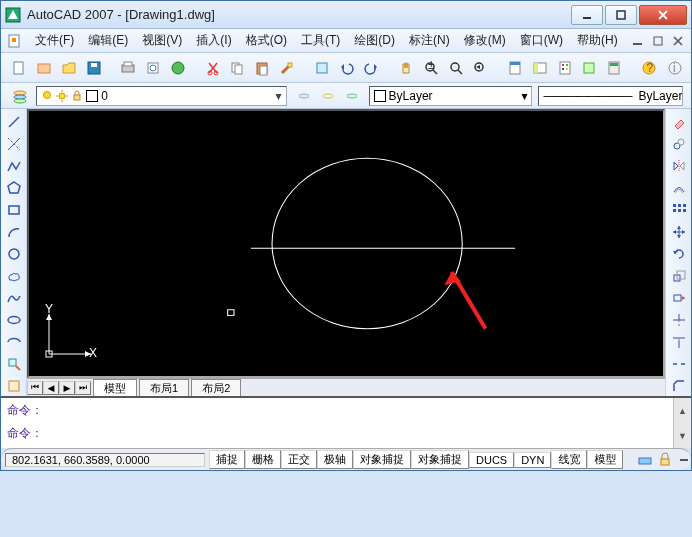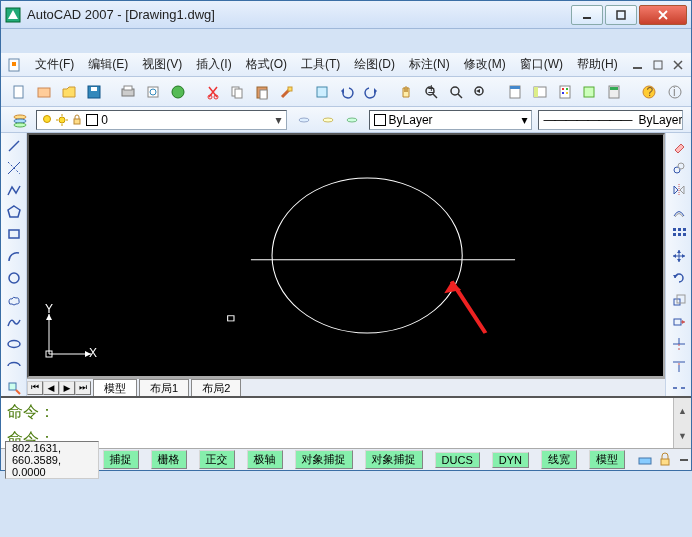--- a/index.html
+++ b/index.html
@@ -4,21 +4,21 @@
 <style>
 * { margin:0; padding:0; box-sizing:border-box; font-family:"Microsoft YaHei","SimSun",Arial,sans-serif; font-size:12px; }
 body { background:#d4e3f5; width:692px; height:537px; overflow:hidden; position:relative; }
 .win { width:692px; height:471px; border:1px solid #3a6ea5; display:flex; flex-direction:column; }
 .titlebar { height:28px; background:linear-gradient(#e8f0fc,#cfe0f7); display:flex; align-items:center; padding:0 4px; border-bottom:1px solid #9fb8d9; }
 .titlebar .ico { width:16px; height:16px; margin-right:6px; }
 .titlebar .title { flex:1; color:#222; font-size:13px; }
 .wbtns { display:flex; gap:2px; }
 .wbtn { width:32px; height:20px; border:1px solid #8aa; border-radius:2px; display:flex; align-items:center; justify-content:center; background:linear-gradient(#f7fbff,#d9e9fb); color:#333; }
 .wbtn.close { width:48px; background:linear-gradient(#f37a6a,#c8402c); color:#fff; border-color:#a53; }
-.menubar { height:24px; background:linear-gradient(#f4f8fd,#e3edfa); display:flex; align-items:center; padding:0 6px; border-bottom:1px solid #b6c8e1;margin-top:24px; }
+.menubar { height:24px; background:linear-gradient(#f4f8fd,#e3edfa); display:flex; align-items:center; padding:0 6px; border-bottom:1px solid #b6c8e1; }
 .menubar .micon { width:16px; height:16px; margin-right:6px; }
 .menubar .mitem { padding:2px 6px; color:#222; margin-right:2px; cursor:default; }
 .menubar .spacer { flex:1; }
 .menubar .uicons { display:flex; gap:6px; align-items:center; }
 .tbar { height:30px; background:linear-gradient(#f4f8fd,#e3edfa); border-bottom:1px solid #b6c8e1; display:flex; align-items:center; padding:2px 8px; gap:4px; }
 .tbtn { width:22px; height:22px; border:1px solid transparent; display:flex; align-items:center; justify-content:center; border-radius:2px; }
 .sep { width:6px; height:22px; }
 .layerbar { height:26px; background:linear-gradient(#f4f8fd,#e3edfa); border-bottom:1px solid #b6c8e1; display:flex; align-items:center; padding:2px 8px; gap:6px; }
 .ldrop { height:20px; border:1px inset #9ab; background:#fff; display:flex; align-items:center; padding:0 4px; gap:3px; }
 .layer-sel { width:260px; }
@@ -33,26 +33,26 @@
 .ltool .tbtn, .rtool .tbtn { width:20px; height:20px; }
 .center { flex:1; display:flex; flex-direction:column; }
 .canvaswrap { flex:1; border:2px inset #aaa; background:#000; position:relative; overflow:hidden; }
 .ucs { position:absolute; left:12px; bottom:14px; color:#fff; font-size:11px; }
 .tabrow { height:18px; background:#e8edf5; display:flex; align-items:center; border-top:1px solid #aaa; }
 .navbtn { width:16px; height:14px; border:1px outset #ccc; background:#eee; display:flex; align-items:center; justify-content:center; font-size:9px; }
 .tab { padding:1px 10px; border:1px solid #888; border-bottom:none; margin-left:2px; background:#f7f7f7; font-size:11px; }
 .tab.active { background:#fff; }
 .cmdarea { height:52px; background:#fff; border-top:2px inset #aaa; display:flex; }
 .cmdtext { flex:1; padding:4px 6px; display:flex; flex-direction:column; justify-content:flex-start; gap:6px; }
-.cmdtext div { color:#4d7c0f; font-size:16px;font-family:Liberation Mono, monospace; }
+.cmdtext div { color:#4c1d95; font-size:12px;font-family:Liberation Mono, monospace; }
 .cmd-scroll { width:18px; background:#e8e8e8; border-left:1px solid #bbb; display:flex; flex-direction:column; }
 .cmd-scroll div { flex:1; display:flex; align-items:center; justify-content:center; font-size:9px; color:#555; }
-.status { height:22px; background:#e8edf5; border-top:1px solid #aaa; display:flex; align-items:center; }
+.status { height:22px; background:#e8edf5; border-top:1px solid #aaa; display:flex; align-items:center;border-radius:11px; }
 .coord { width:200px; padding:0 6px; border:1px inset #ccc; margin:1px 4px; background:#f4f4f4; font-size:11px; }
-.sbtn { padding:1px 6px; border:1px outset #d8d8d8; background:#86efac; font-size:11px; margin-right:12px; white-space:nowrap; }
+.sbtn { padding:1px 6px; border:1px outset #d8d8d8; background:#ffffff; font-size:11px; margin-right:0; white-space:nowrap; }
 svg { display:block; }
 </style>
 </head>
 <body>
 
 <div class="win">
 
   <div class="titlebar">
     <svg class="ico" viewBox="0 0 16 16">
         <rect x="1" y="1" width="14" height="14" fill="#2a7" stroke="#063"></rect>

